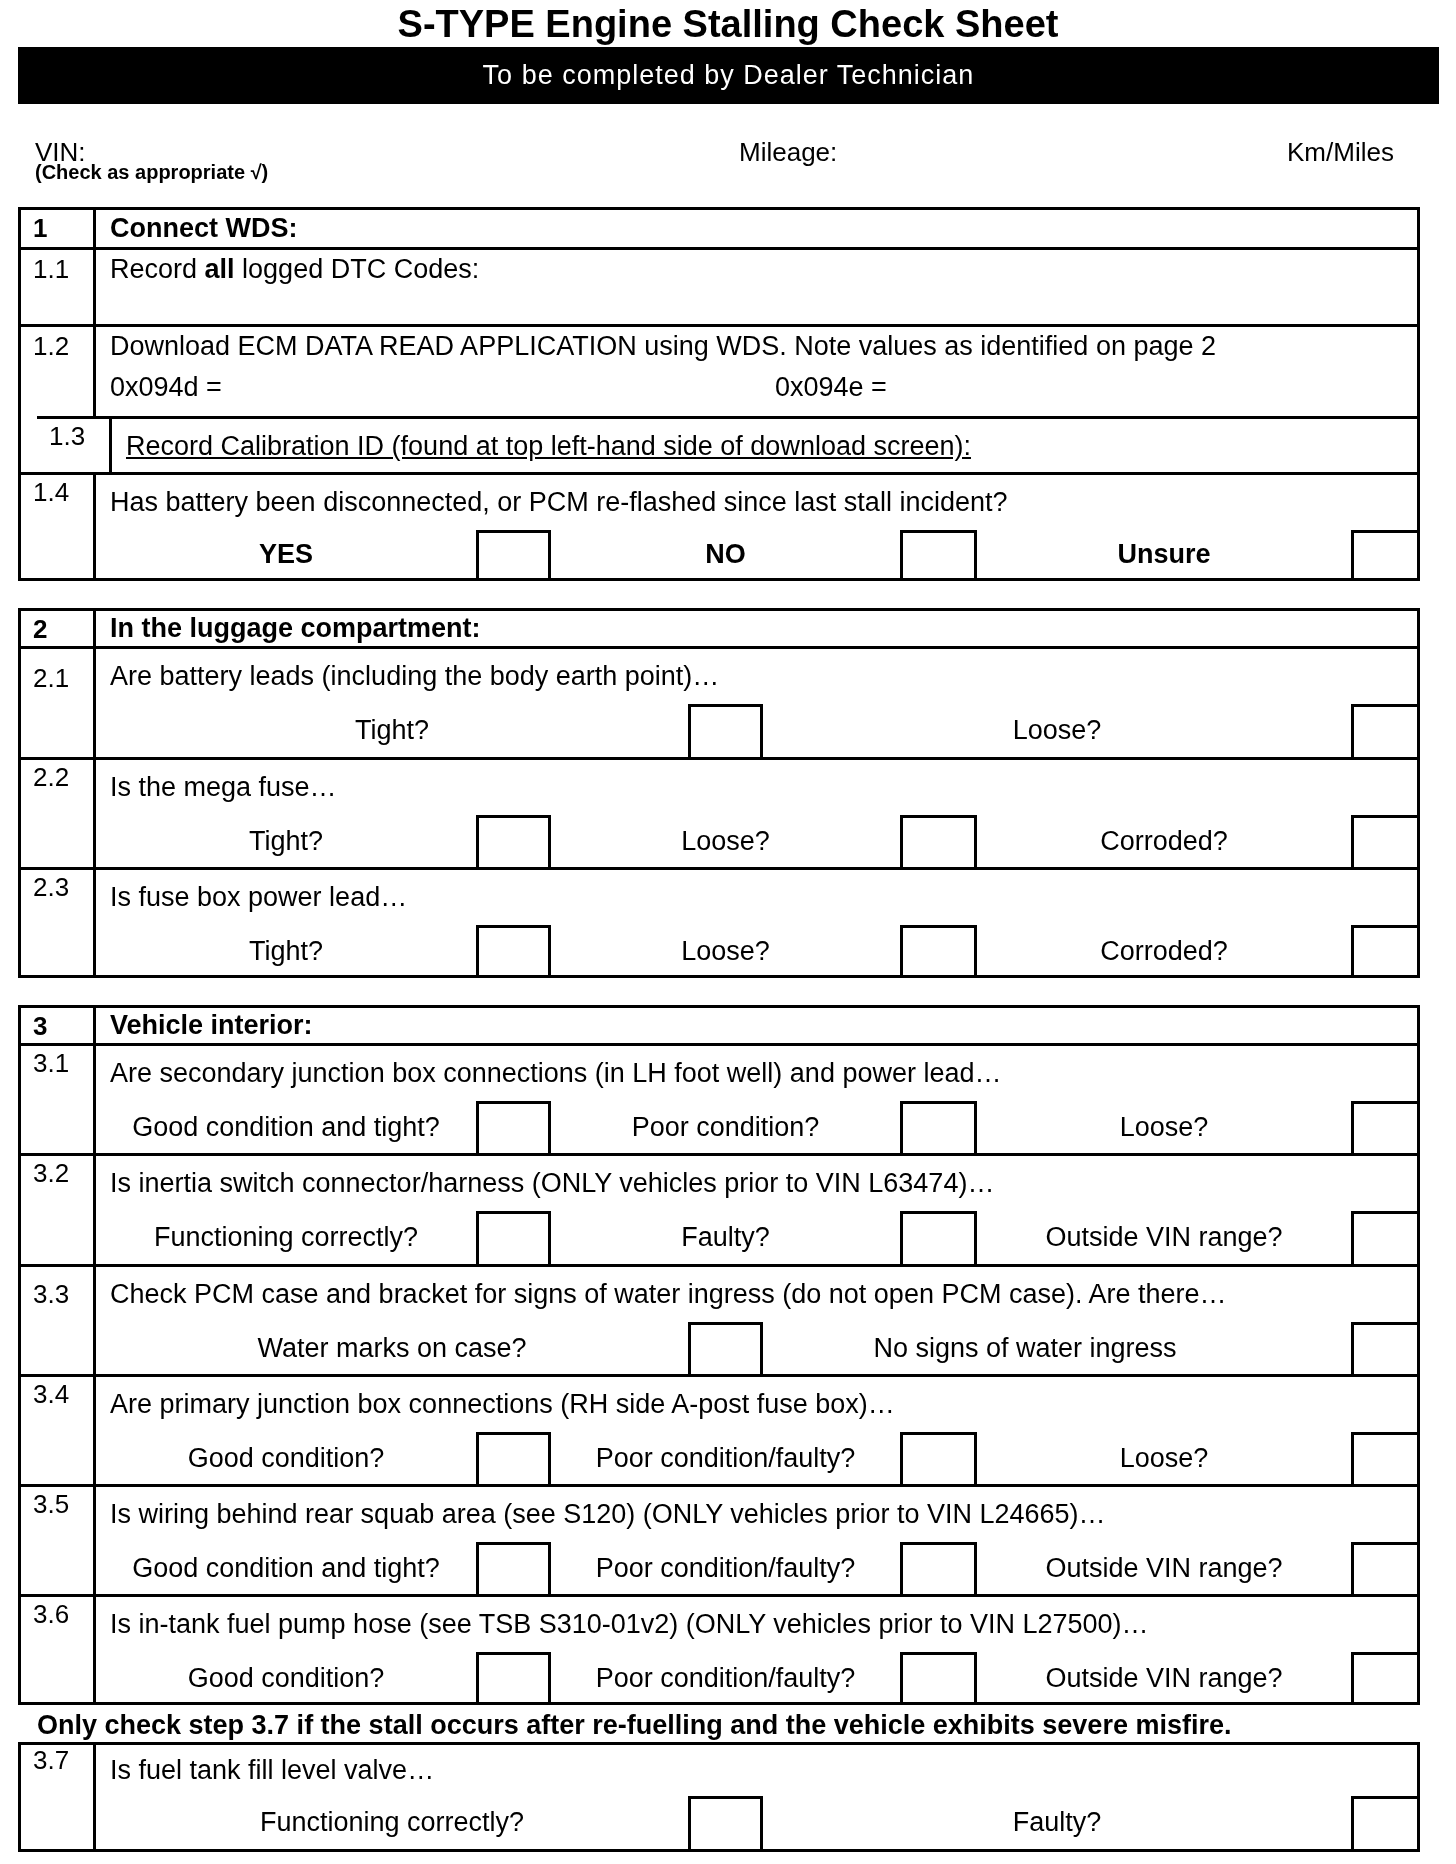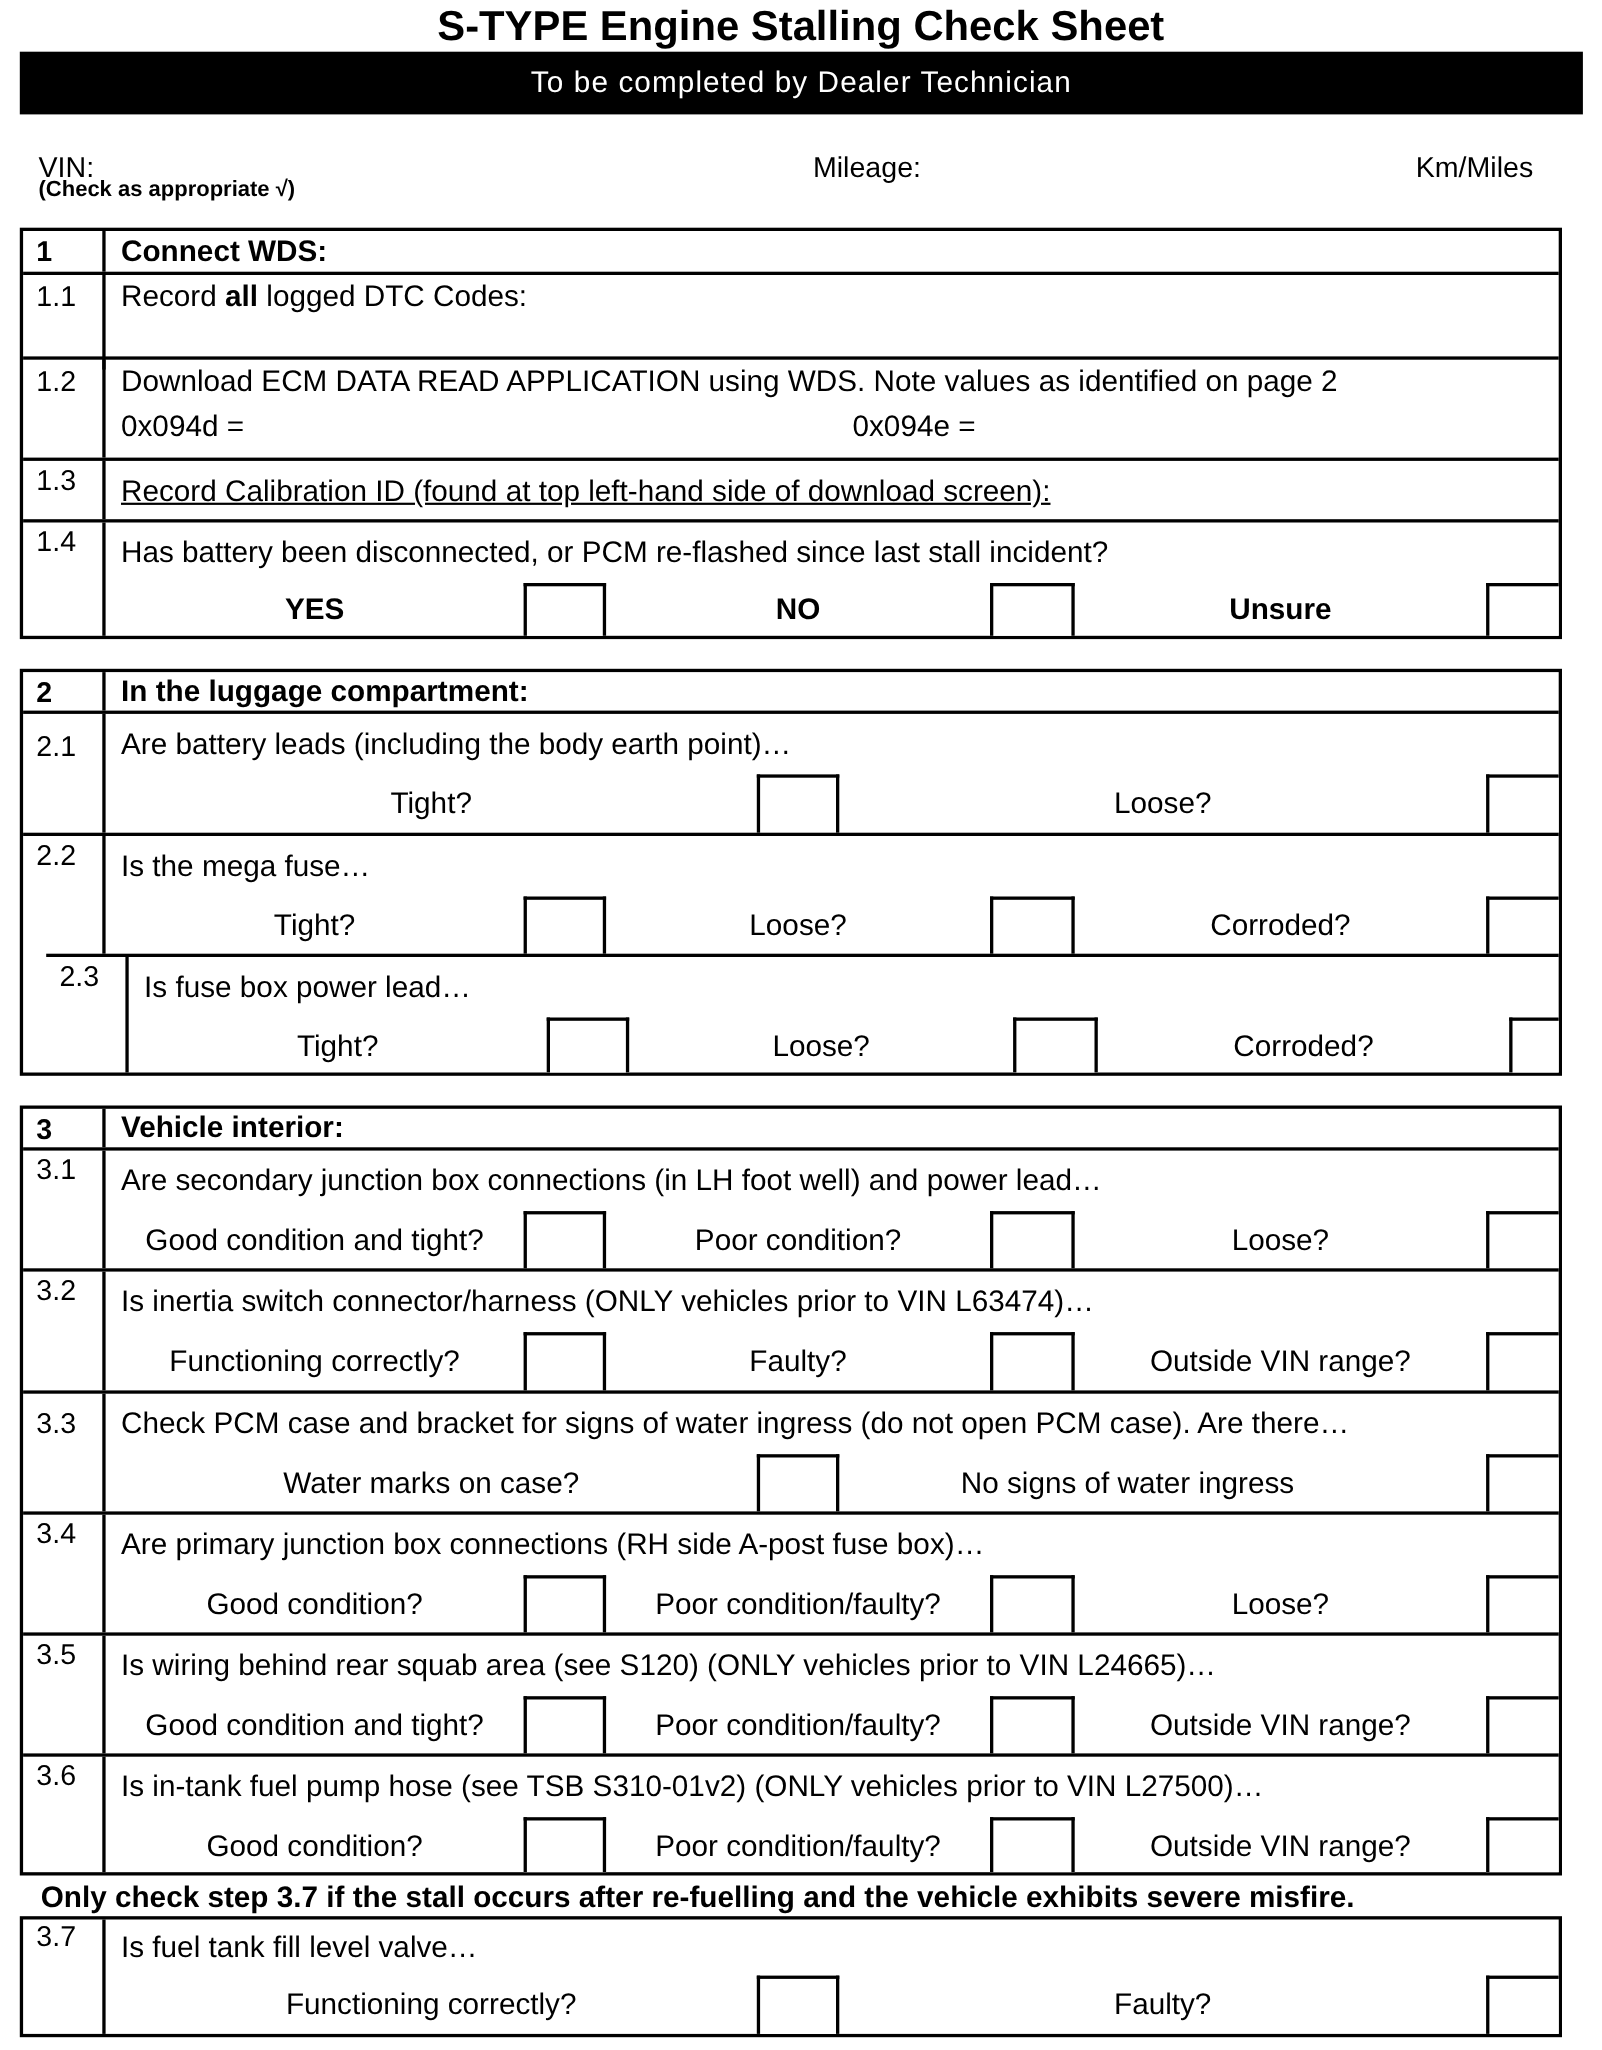--- a/index.html
+++ b/index.html
@@ -62,21 +62,21 @@
     <div class="num" style="padding-top:4px;">1.2</div>
     <div class="txt">
       <div class="line" style="top:4px;">Download ECM DATA READ APPLICATION using WDS. Note values as identified on page 2</div>
       <div class="line" style="top:45px;">0x094d =</div>
       <div class="abs" style="left:130px;top:44px;width:400px;height:34px;"></div>
       <div class="line" style="top:45px;left:679px;">0x094e =</div>
       <div class="abs" style="left:800px;top:44px;width:500px;height:34px;"></div>
     </div>
   </div>
 
-  <div class="row bt" style="top:206px;height:56px;">
+  <div class="row bt" style="top:206px;height:56px;margin-left:16px;">
     <div class="num" style="padding-top:2px;">1.3</div>
     <div class="txt">
       <div class="line" style="top:12px;text-decoration:underline;">Record Calibration ID (found at top left-hand side of download screen):</div>
     </div>
   </div>
 
   <div class="row bt" style="top:262px;height:106px;">
     <div class="num" style="padding-top:2px;">1.4</div>
     <div class="txt">
       <div class="line" style="top:12px;">Has battery been disconnected, or PCM re-flashed since last stall incident?</div>
@@ -115,21 +115,21 @@
       <div class="line" style="top:12px;">Is the mega fuse…</div>
       <div class="opt-label" style="left:0;width:380px;top:66px;">Tight?</div>
       <div class="cbox" style="left:380px;width:75px;top:55px;bottom:0;"></div>
       <div class="opt-label" style="left:455px;width:349px;top:66px;">Loose?</div>
       <div class="cbox" style="left:804px;width:77px;top:55px;bottom:0;"></div>
       <div class="opt-label" style="left:881px;width:374px;top:66px;">Corroded?</div>
       <div class="cbox last" style="left:1255px;right:0;top:55px;bottom:0;"></div>
     </div>
   </div>
 
-  <div class="row bt" style="top:256px;height:108px;margin-left:21px;">
+  <div class="row bt" style="top:256px;height:108px;">
     <div class="num" style="padding-top:2px;">2.3</div>
     <div class="txt">
       <div class="line" style="top:12px;">Is fuse box power lead…</div>
       <div class="opt-label" style="left:0;width:380px;top:66px;">Tight?</div>
       <div class="cbox" style="left:380px;width:75px;top:55px;bottom:0;"></div>
       <div class="opt-label" style="left:455px;width:349px;top:66px;">Loose?</div>
       <div class="cbox" style="left:804px;width:77px;top:55px;bottom:0;"></div>
       <div class="opt-label" style="left:881px;width:374px;top:66px;">Corroded?</div>
       <div class="cbox last" style="left:1255px;right:0;top:55px;bottom:0;"></div>
     </div>

